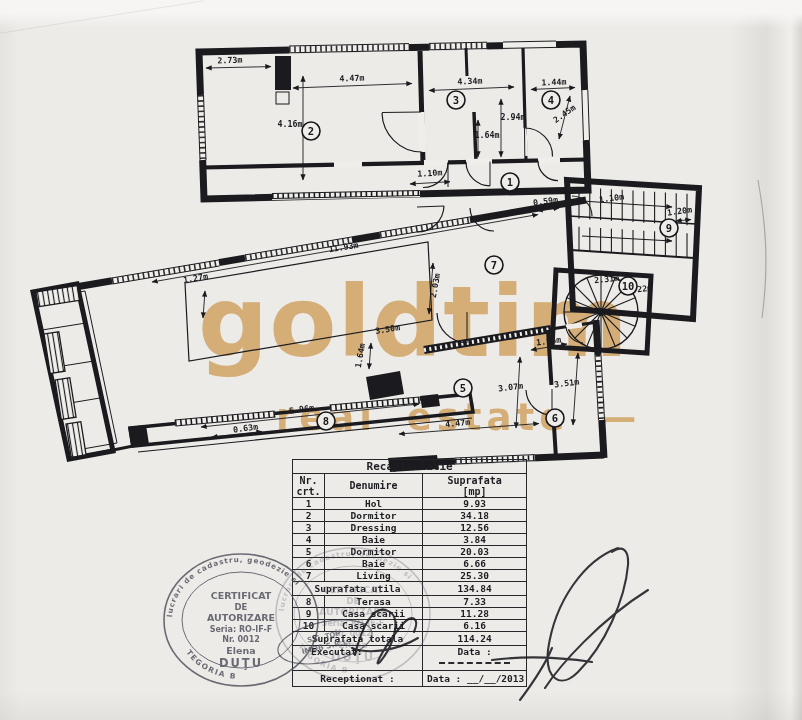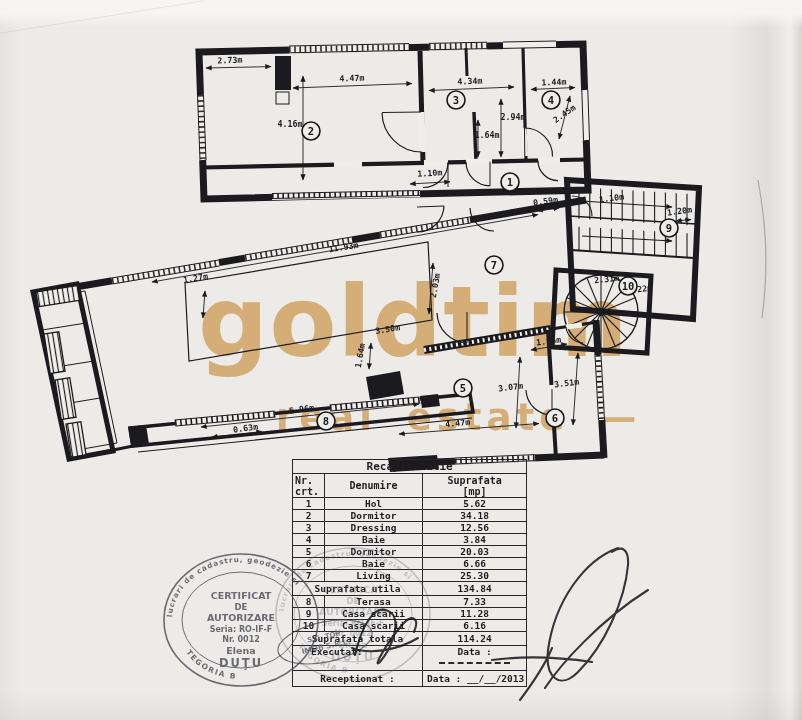--- a/index.html
+++ b/index.html
@@ -352,32 +352,32 @@
     <colgroup>
         <col style="width:32px">
         <col style="width:98px">
         <col style="width:86px">
       </colgroup>
     <tbody id="recap-body">
       <tr class="title">
         <th colspan="3">Recapitulatie</th>
       </tr>
       <tr class="hdr">
-        <th style="text-align:left">
+        <th style="text-align:center">
           <span>Nr.</span><br><span>crt.</span>
         </th>
         <th>Denumire</th>
         <th>
           <span>Suprafata</span><br><span>[mp]</span>
         </th>
       </tr>
       <tr>
           <td>1</td>
           <td>Hol</td>
-          <td>5.62</td>
+          <td>9.93</td>
         </tr>
         <tr>
           <td>2</td>
           <td>Dormitor</td>
           <td>34.18</td>
         </tr>
         <tr>
           <td>3</td>
           <td>Dressing</td>
           <td>12.56</td>

